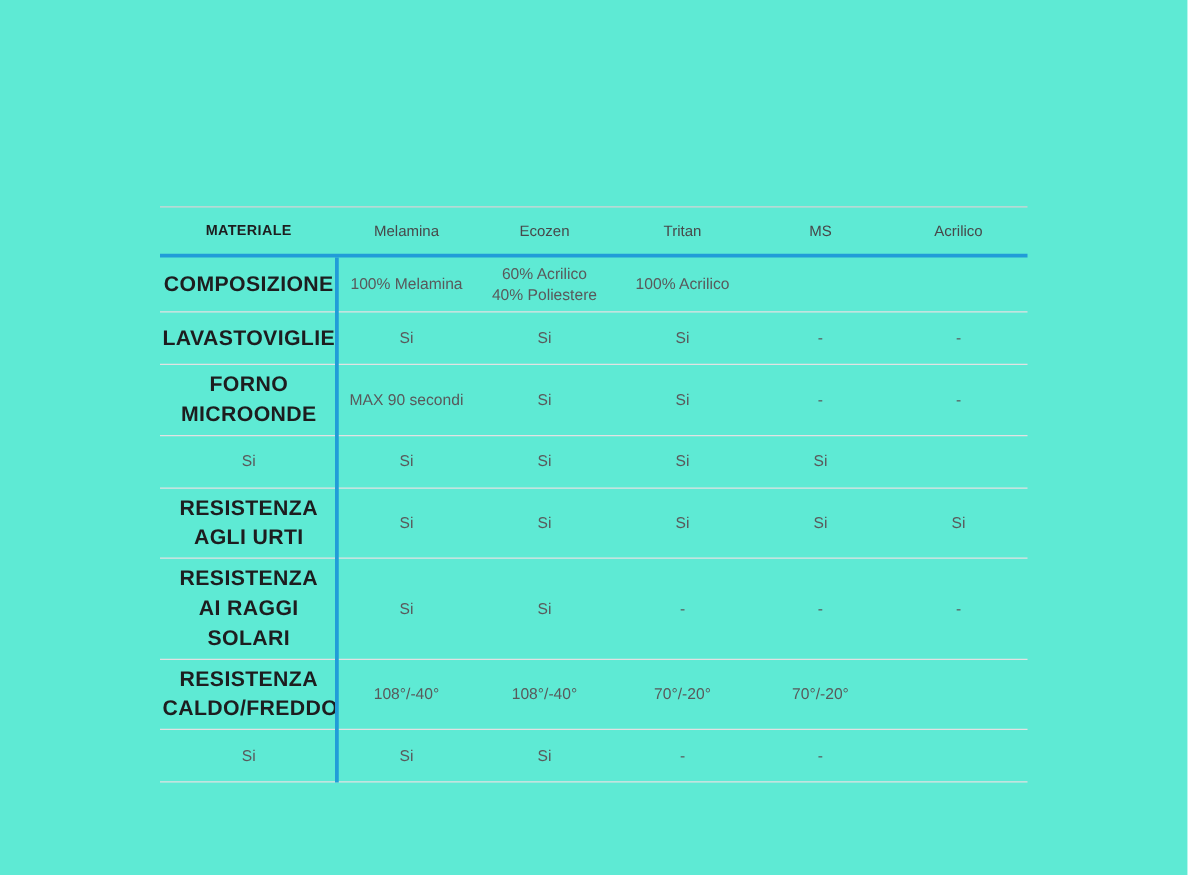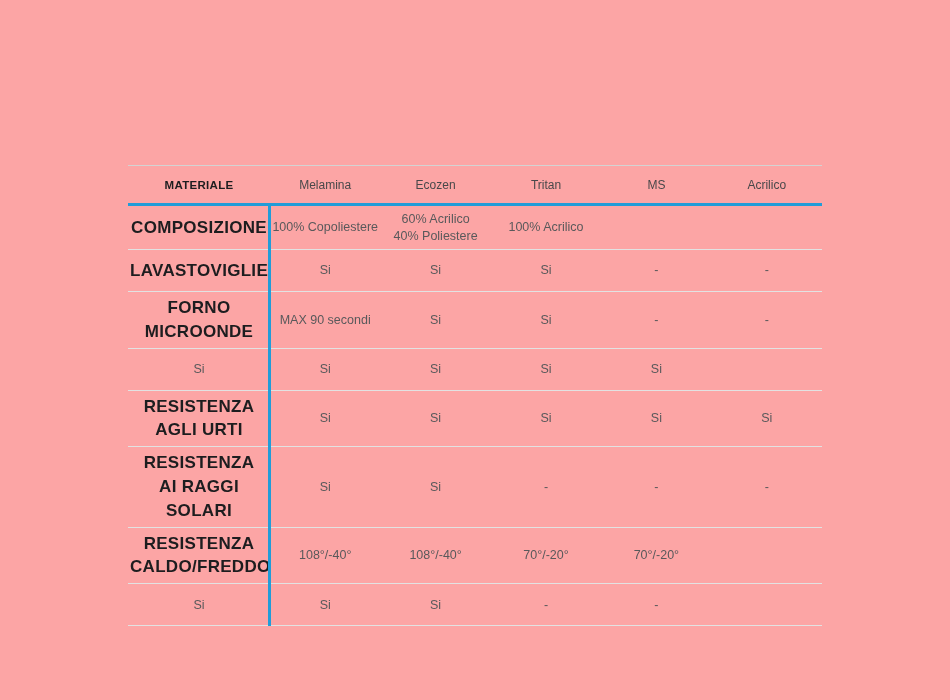--- a/index.html
+++ b/index.html
@@ -16,21 +16,21 @@
     background: #ffffff;
     width: 950px;
     height: 700px;
     font-family: "Liberation Sans", "DejaVu Sans", sans-serif;
     overflow: hidden;
   }
   .stage {
     position: relative;
     width: 950px;
     height: 700px;
-    background: #fca5a5;
+    background: #5eead4;
   }
   .cmp-table {
     position: absolute;
     left: 128px;
     top: 165px;
     width: 694px;
   }
   .thead {
     display: grid;
     grid-template-columns: 142px repeat(5, 1fr);
@@ -99,21 +99,21 @@
       <div class="th">Ecozen</div>
       <div class="th">Tritan</div>
       <div class="th">MS</div>
       <div class="th">Acrilico</div>
     </div>
 
     <div class="tbody">
 
       <div class="trow">
         <div class="td label">COMPOSIZIONE</div>
-        <div class="td">100% Copoliestere</div>
+        <div class="td">100% Melamina</div>
         <div class="td">60% Acrilico
 40% Poliestere</div>
         <div class="td">100% Acrilico</div>
       </div>
 
       <div class="trow">
         <div class="td label">LAVASTOVIGLIE</div>
         <div class="td">Si</div>
         <div class="td">Si</div>
         <div class="td">Si</div>

